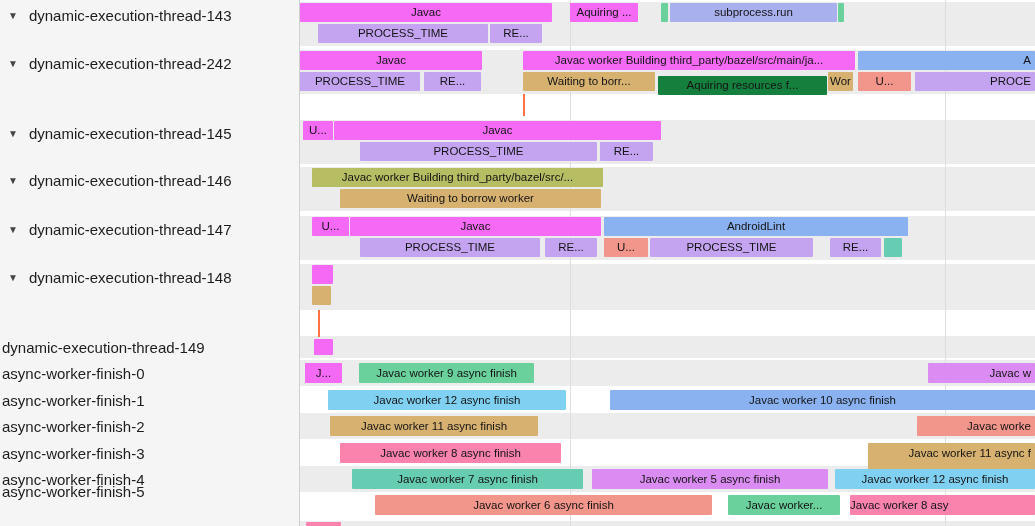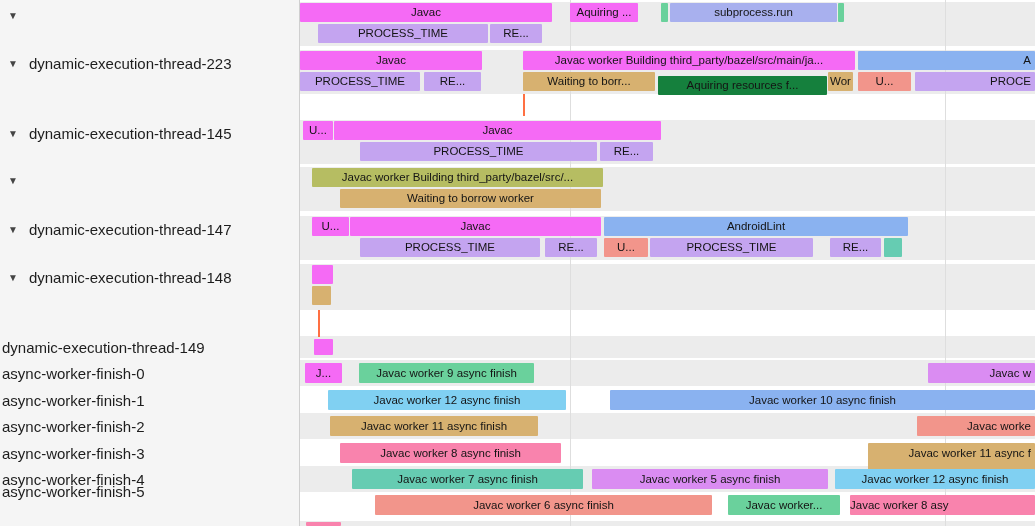--- a/index.html
+++ b/index.html
@@ -67,32 +67,33 @@
 </head>
 <body>
 
 <div id="app">
   <div id="left-panel"></div>
 <div class="gridline" style="left: 570px;"></div>
     <div class="gridline" style="left: 945px;"></div>
     <div class="band gray" style="top: 2px; height: 44px;"></div>
     <div class="track-label arrowed" style="top: 5px;">
       <span class="arrow">▼</span>
+      <span class="lbltext">dynamic-execution-thread-143</span>
     </div>
     <div class="bar" style="left: 300px; width: 252px; top: 3px; height: 19px; line-height: 19px; background: rgb(245, 106, 245);">Javac</div>
     <div class="bar" style="left: 570px; width: 68px; top: 3px; height: 19px; line-height: 19px; background: rgb(245, 106, 245);">Aquiring ...</div>
     <div class="bar" style="left: 661px; width: 7px; top: 3px; height: 19px; line-height: 19px; background: rgb(106, 209, 156);"></div>
     <div class="bar" style="left: 670px; width: 167px; top: 3px; height: 19px; line-height: 19px; background: rgb(168, 176, 238);">subprocess.run</div>
     <div class="bar" style="left: 838px; width: 6px; top: 3px; height: 19px; line-height: 19px; background: rgb(106, 209, 156);"></div>
     <div class="bar" style="left: 318px; width: 170px; top: 24px; height: 19px; line-height: 19px; background: rgb(196, 164, 240);">PROCESS_TIME</div>
     <div class="bar" style="left: 490px; width: 52px; top: 24px; height: 19px; line-height: 19px; background: rgb(196, 164, 240);">RE...</div>
     <div class="band gray" style="top: 50px; height: 44px;"></div>
     <div class="track-label arrowed" style="top: 53px;">
       <span class="arrow">▼</span>
-      <span class="lbltext">dynamic-execution-thread-223</span>
+      <span class="lbltext">dynamic-execution-thread-242</span>
     </div>
     <div class="bar" style="left: 300px; width: 182px; top: 51px; height: 19px; line-height: 19px; background: rgb(245, 106, 245);">Javac</div>
     <div class="bar" style="left: 523px; width: 332px; top: 51px; height: 19px; line-height: 19px; background: rgb(245, 106, 245);">Javac worker Building third_party/bazel/src/main/ja...</div>
     <div class="bar" style="left: 858px; width: 177px; top: 51px; height: 19px; line-height: 19px; background: rgb(138, 178, 240); text-align: right; padding-right: 4px;">A</div>
     <div class="bar" style="left: 300px; width: 120px; top: 72px; height: 19px; line-height: 19px; background: rgb(196, 164, 240);">PROCESS_TIME</div>
     <div class="bar" style="left: 424px; width: 57px; top: 72px; height: 19px; line-height: 19px; background: rgb(196, 164, 240);">RE...</div>
     <div class="bar" style="left: 523px; width: 132px; top: 72px; height: 19px; line-height: 19px; background: rgb(215, 177, 112);">Waiting to borr...</div>
     <div class="bar" style="left: 658px; width: 169px; top: 76px; height: 19px; line-height: 19px; background: #15803d;">Aquiring resources f...</div>
     <div class="bar" style="left: 828px; width: 25px; top: 72px; height: 19px; line-height: 19px; background: rgb(215, 177, 112);">Wor</div>
     <div class="bar" style="left: 858px; width: 53px; top: 72px; height: 19px; line-height: 19px; background: rgb(242, 149, 139);">U...</div>
@@ -102,20 +103,21 @@
       <span class="arrow">▼</span>
       <span class="lbltext">dynamic-execution-thread-145</span>
     </div>
     <div class="bar" style="left: 303px; width: 30px; top: 121px; height: 19px; line-height: 19px; background: rgb(245, 106, 245);">U...</div>
     <div class="bar" style="left: 334px; width: 327px; top: 121px; height: 19px; line-height: 19px; background: rgb(245, 106, 245);">Javac</div>
     <div class="bar" style="left: 360px; width: 237px; top: 142px; height: 19px; line-height: 19px; background: rgb(196, 164, 240);">PROCESS_TIME</div>
     <div class="bar" style="left: 600px; width: 53px; top: 142px; height: 19px; line-height: 19px; background: rgb(196, 164, 240);">RE...</div>
     <div class="band gray" style="top: 167px; height: 44px;"></div>
     <div class="track-label arrowed" style="top: 170px;">
       <span class="arrow">▼</span>
+      <span class="lbltext">dynamic-execution-thread-146</span>
     </div>
     <div class="bar" style="left: 312px; width: 291px; top: 168px; height: 19px; line-height: 19px; background: rgb(182, 189, 98);">Javac worker Building third_party/bazel/src/...</div>
     <div class="bar" style="left: 340px; width: 261px; top: 189px; height: 19px; line-height: 19px; background: rgb(215, 177, 112);">Waiting to borrow worker</div>
     <div class="band gray" style="top: 216px; height: 44px;"></div>
     <div class="track-label arrowed" style="top: 219px;">
       <span class="arrow">▼</span>
       <span class="lbltext">dynamic-execution-thread-147</span>
     </div>
     <div class="bar" style="left: 312px; width: 37px; top: 217px; height: 19px; line-height: 19px; background: rgb(245, 106, 245);">U...</div>
     <div class="bar" style="left: 350px; width: 251px; top: 217px; height: 19px; line-height: 19px; background: rgb(245, 106, 245);">Javac</div>

